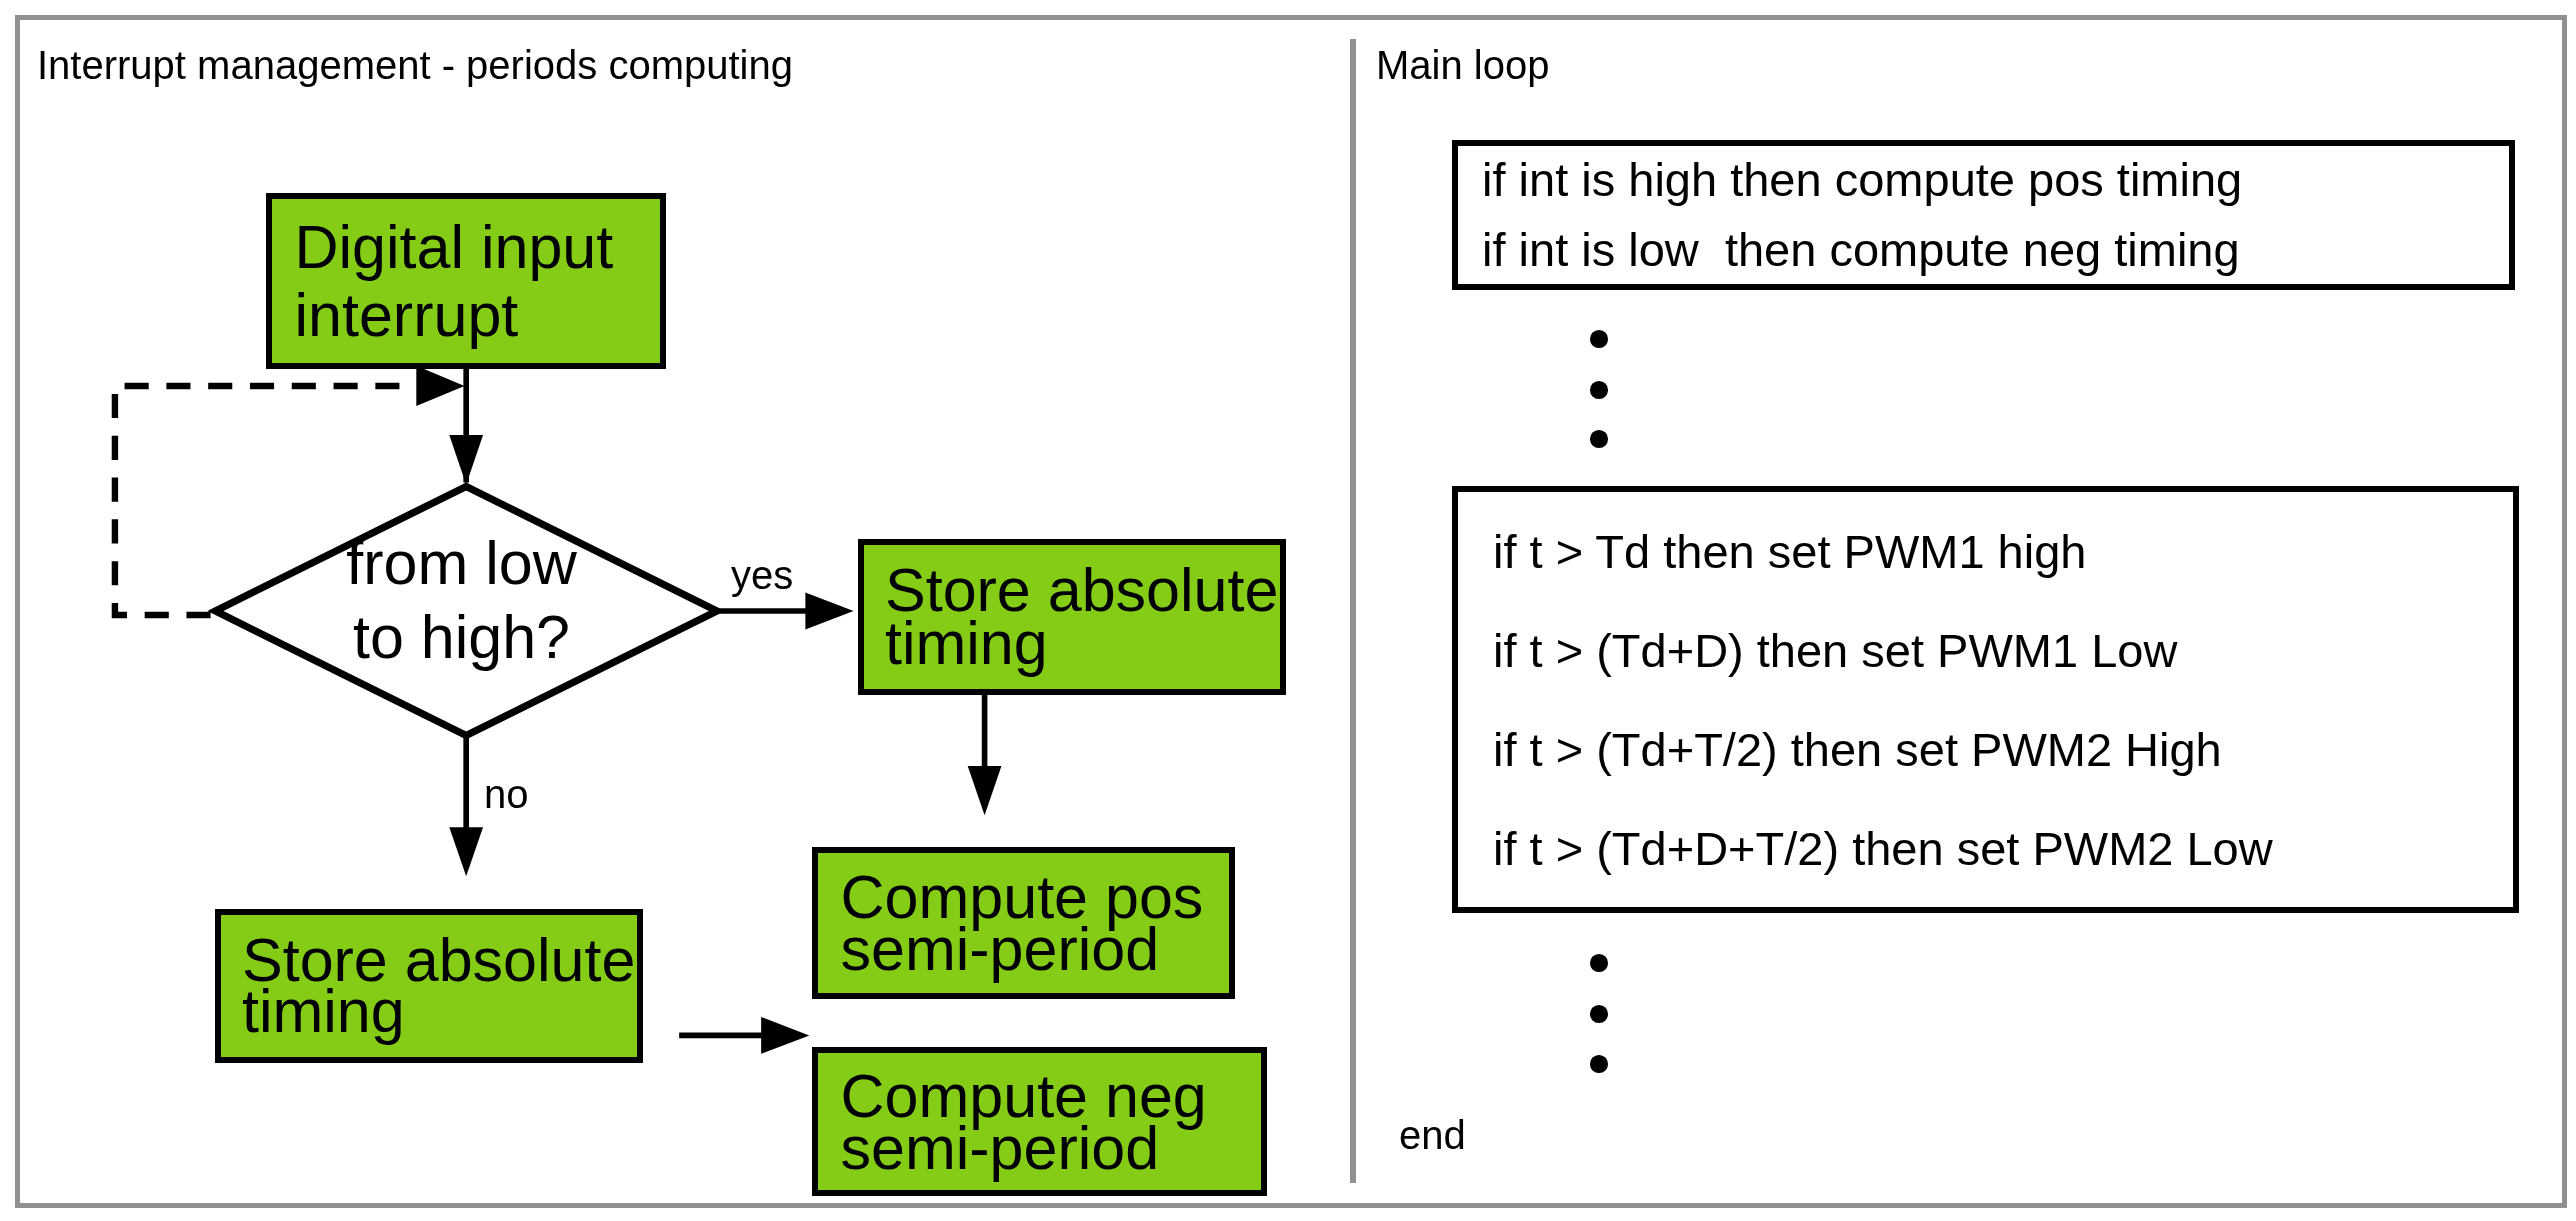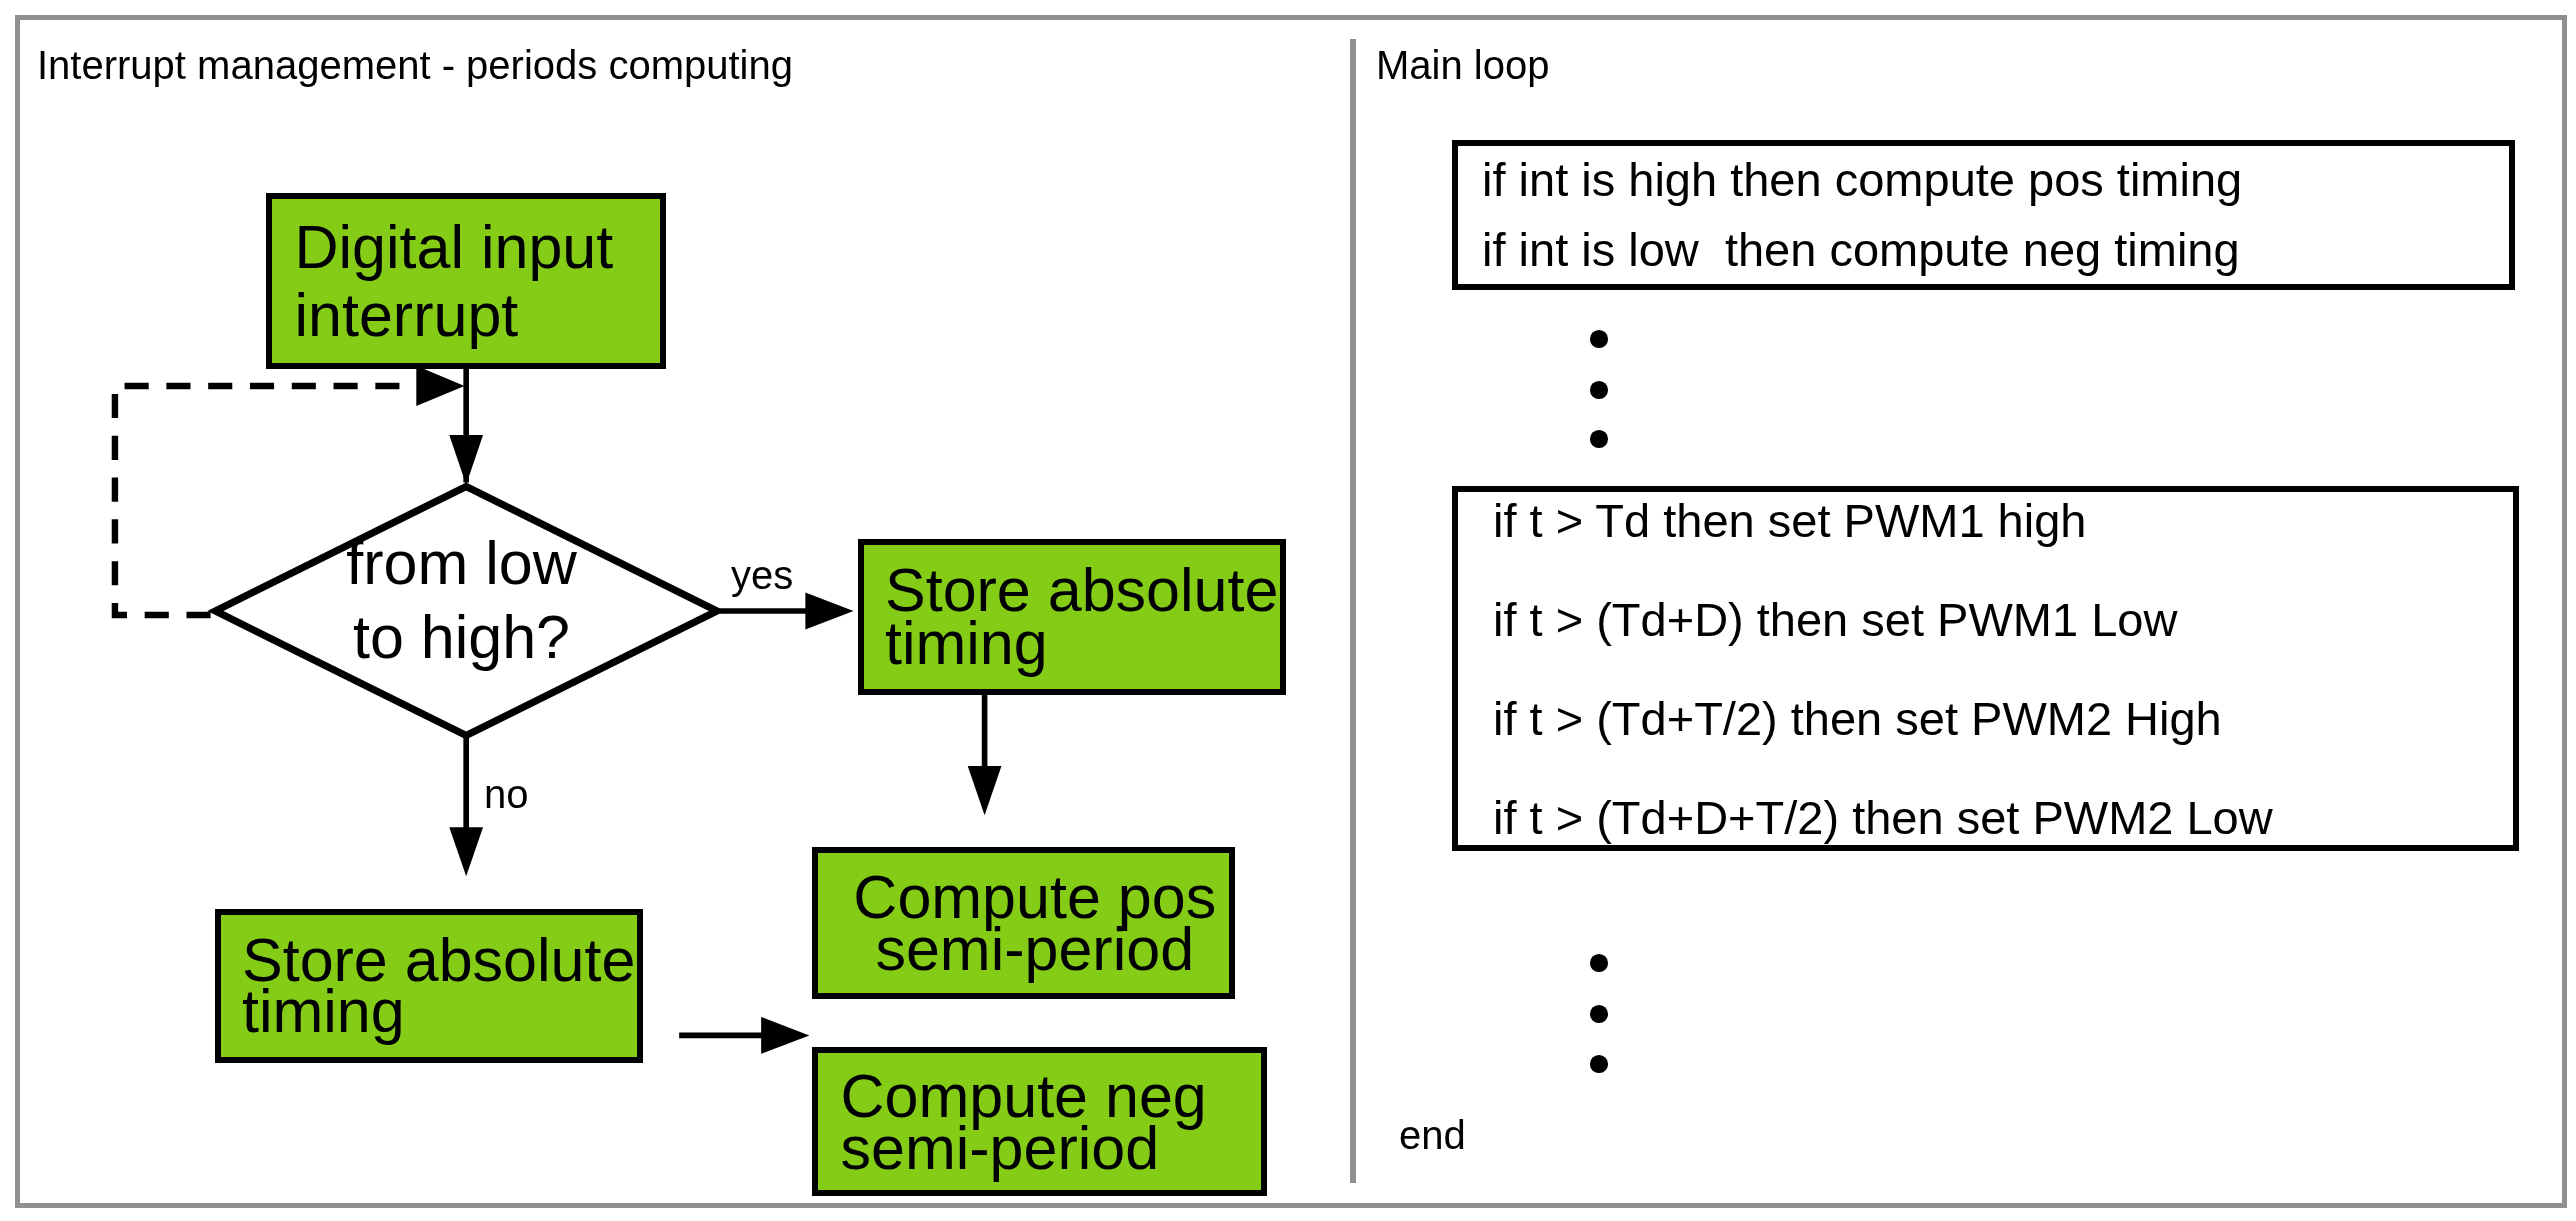--- a/index.html
+++ b/index.html
@@ -24,29 +24,29 @@
   .codebox{position:absolute;border:6.4px solid #000;box-sizing:border-box;background:#fff;
     display:flex;flex-direction:column;justify-content:center;font-size:47px;}
   .codebox .ln{white-space:pre;}
   .diamond-text{position:absolute;text-align:center;font-size:61px;line-height:74px;}
   .dot{position:absolute;width:17.7px;height:17.7px;border-radius:50%;background:#000;}
   
   #box-digital{left:266px;top:167px;width:400px;height:176px;}
   #box-digital .ln{line-height:68px;padding-left:22.5px;}
   #box-store-yes{left:858px;top:513px;width:428px;height:156px;}
   #box-store-yes .ln{line-height:53px;padding-left:21px;}
-  #box-compute-pos{left:812px;top:821px;width:423px;height:152px;align-items:center;}
+  #box-compute-pos{left:812px;top:821px;width:423px;height:152px;}
   #box-compute-pos .ln{line-height:52px;padding-left:22.5px;}
   #box-store-no{left:215px;top:883px;width:428px;height:154px;}
   #box-store-no .ln{line-height:51px;padding-left:21px;}
   #box-compute-neg{left:812px;top:1021px;width:455px;height:149px;}
   #box-compute-neg .ln{line-height:52px;padding-left:22.5px;}
   #box-main1{left:1452px;top:140px;width:1063px;height:150px;}
   #box-main1 .ln{line-height:70px;padding-left:24px;}
-  #box-main2{left:1452px;top:486px;width:1067px;height:365px;}
+  #box-main2{left:1452px;top:486px;width:1067px;height:427px;}
   #box-main2 .ln{line-height:99px;padding-left:35px;}
 </style>
 </head>
 <body>
 
 <div id="stage">
 
   <div class="frame"></div>
   <div class="divider"></div>
 

